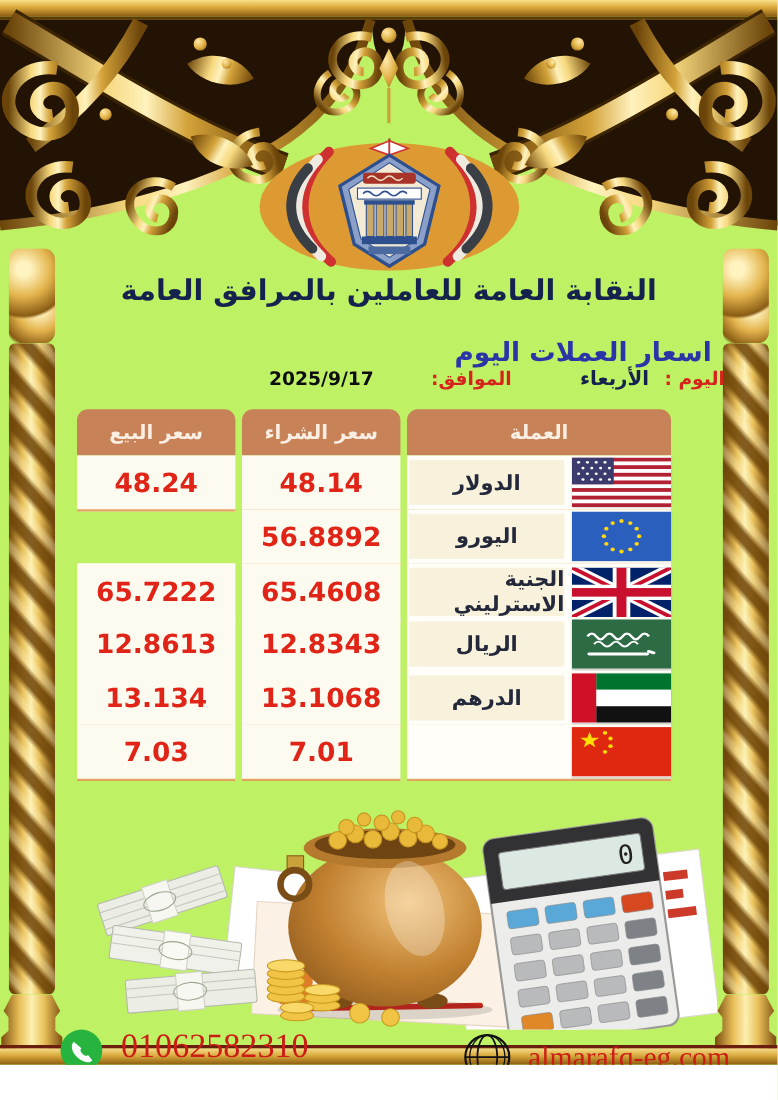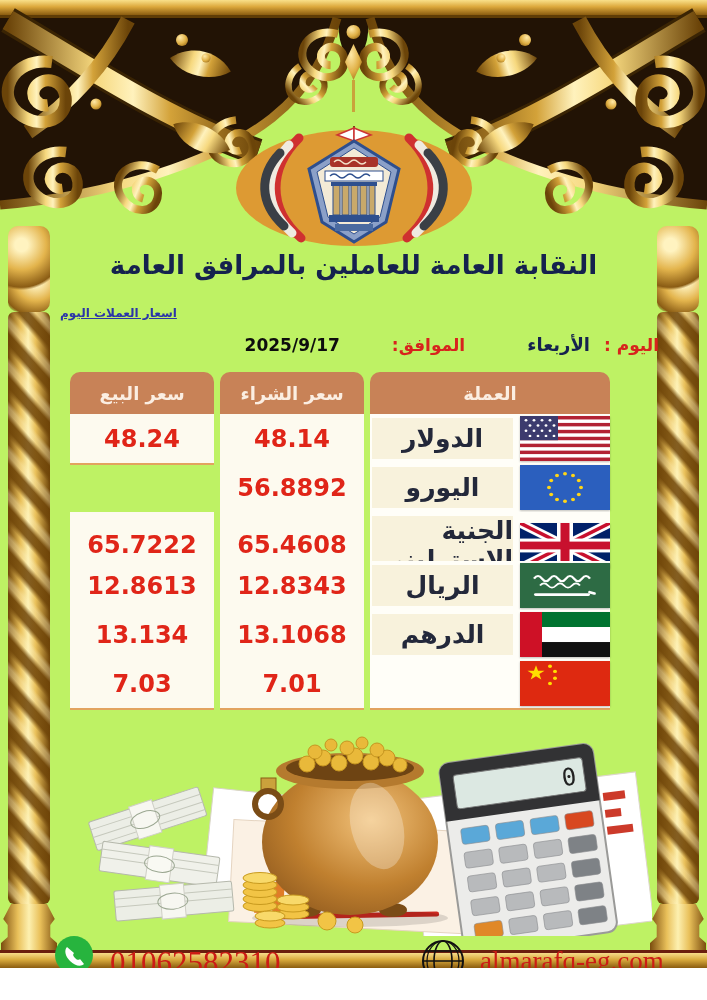--- a/index.html
+++ b/index.html
@@ -26,48 +26,48 @@
     clip-path:polygon(18% 0,82% 0,96% 30%,88% 42%,88% 66%,100% 78%,100% 100%,0 100%,0 78%,12% 66%,12% 42%,4% 30%);}
   .botbar{position:absolute;left:0;right:0;bottom:0;height:15px;
     background:linear-gradient(#f7dc8a,#d8a93c 45%,#8a5c10);border-top:3px solid #6a1e0e;}
 
   
   .logo{position:absolute;left:233px;top:124px;width:242px;height:132px;}
 
   
   .title{position:absolute;top:250px;left:60px;right:60px;text-align:center;
     font-size:26px;font-weight:bold;color:#15224e;}
-  .subtitle{position:absolute;top:306px;left:60px;right:60px;text-align:left;
-    font-size:12px;font-weight:bold;color:#2b35a8;text-decoration:underline;}
+  .subtitle{position:absolute;top:306px;left:60px;right:60px;text-align:right;
+    font-size:24px;font-weight:bold;color:#2b35a8;}
   .dateline{position:absolute;top:334px;left:60px;right:48px;direction:rtl;display:flex;align-items:baseline;}
   .dl-red{color:#d8231d;font-size:17px;font-weight:bold;}
   .dl-navy{color:#15224e;font-size:18px;font-weight:bold;margin-right:14px;}
   .dl-red2{color:#d8231d;font-size:17px;font-weight:bold;margin-right:62px;}
   .dl-date{color:#0d0d0d;font-size:17px;font-weight:bold;margin-right:52px;}
 
   
   .rates{position:absolute;top:372px;left:70px;width:540px;direction:rtl;}
   .grid{display:grid;grid-template-columns:240px 144px 144px;column-gap:6px;direction:rtl;}
   .hcell{height:42px;border-radius:10px 10px 0 0;background:linear-gradient(#d0withdraw, #c88257);
     background:#c88257;color:#fbeee2;font-weight:bold;font-size:18px;
     display:flex;align-items:center;justify-content:center;}
   .trow{height:49px;}
   .ncell{background:#fdfaef;border-bottom:2px solid #e2a35f;display:flex;align-items:center;justify-content:center;
     font-size:24px;font-weight:bold;color:#e02518;}
   .ccell{background:#fffef8;border-bottom:2px solid #e2a35f;display:flex;align-items:center;padding:2px 0;}
   .flagbox{width:90px;height:45px;margin-left:3px;flex:0 0 auto;box-shadow:0 1px 2px rgba(0,0,0,.25);}
   .flagbox svg{display:block;width:90px;height:45px;}
   .cname{flex:1;align-self:stretch;background:#f8f2dc;margin:2px 4px 2px 2px;display:flex;align-items:center;justify-content:center;
-    font-size:25px;font-weight:bold;color:#23283a;}
+    font-size:19px;font-weight:bold;color:#23283a;}
 
   
   .scene{position:absolute;top:708px;left:55px;width:597px;height:228px;}
 
   
-  .foot-left{position:absolute;left:50px;top:933px;display:flex;align-items:flex-end;gap:12px;}
+  .foot-left{position:absolute;left:50px;top:933px;display:flex;align-items:flex-start;gap:12px;}
   .foot-right{position:absolute;left:420px;top:938px;display:flex;align-items:center;gap:14px;}
   .phone{font-family:"Liberation Serif","DejaVu Serif",serif;font-size:31px;color:#cc1c15;}
   .site{font-family:"Liberation Serif","DejaVu Serif",serif;font-size:27px;color:#cc1c15;}
 </style>
 </head>
 <body>
 
 <div class="page">
 
   <svg class="topfrill" viewBox="0 0 707 238">

